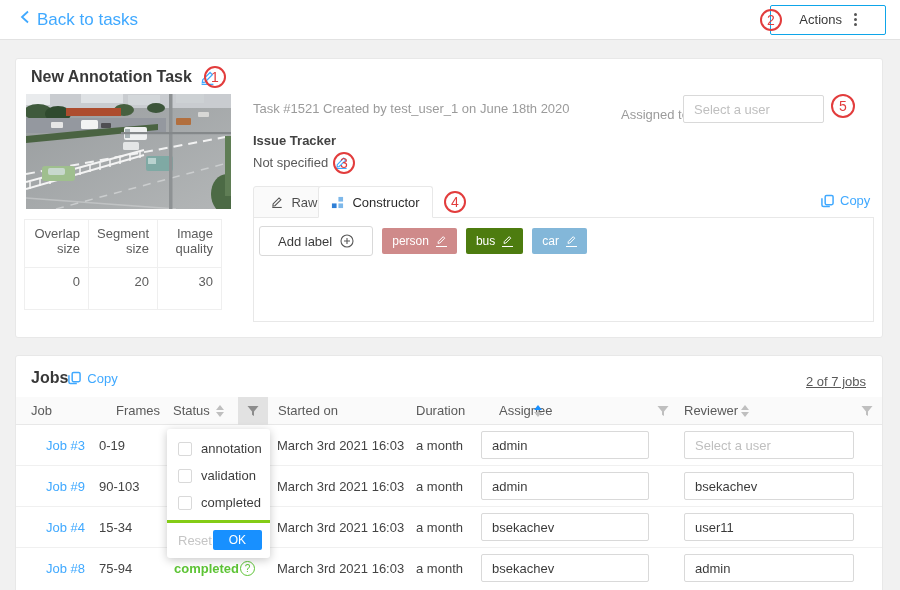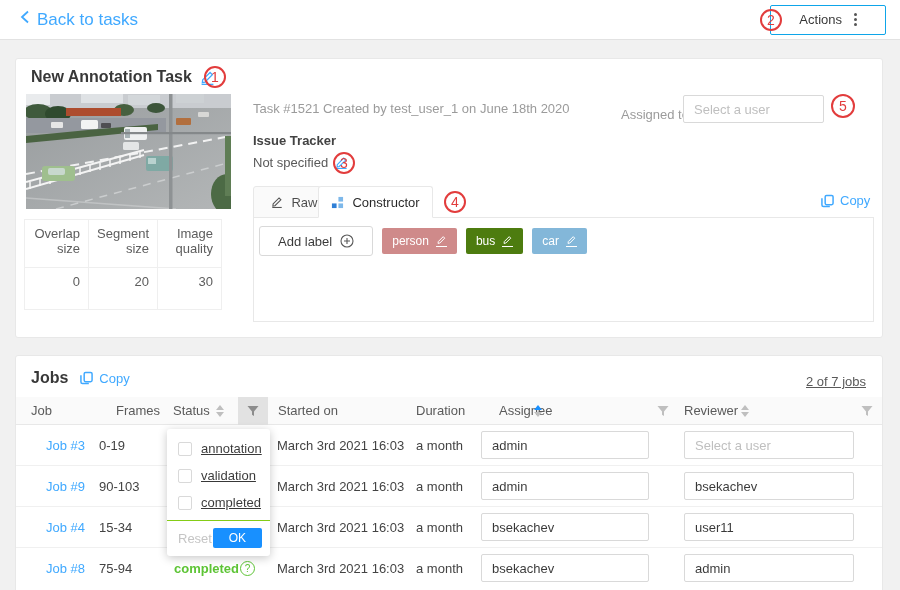--- a/index.html
+++ b/index.html
@@ -70,21 +70,21 @@
   .copy-constructor { position:absolute; left:805px; top:134px; }
   .tab-content { position:absolute; left:237px; top:158px; width:621px; height:105px;
     border:1px solid #e8e8e8; background:#fff; }
   .labels-row { position:absolute; left:5px; top:8px; display:flex; align-items:center; gap:9px; }
   .btn-add-label { height:30px; padding:0 18px; background:#fff; border:1px solid #d9d9d9;
     border-radius:3px; display:flex; align-items:center; gap:8px; cursor:pointer; font-size:13px; color:rgba(0,0,0,0.78); }
   .chip { height:26px; border-radius:2px; color:#fff; font-size:12px; display:flex;
     align-items:center; gap:7px; padding:0 10px; cursor:pointer; }
   .chip .pencil { border-bottom:1px solid #fff; padding-bottom:1px; }
   
-  .jobs-head { position:absolute; left:15px; top:13px; display:flex; align-items:center; gap:12px; }
+  .jobs-head { position:absolute; left:15px; top:13px; display:flex; align-items:center; }
   .jobs-title { font-size:16px; font-weight:bold; color:#383838; }
   .jobs-count { position:absolute; right:16px; top:18px; color:#595959; font-size:13px;text-decoration:underline; }
   .jtable-header { position:absolute; left:0px; top:41px; width:866px; height:28px;
     background:#fafafa; border-bottom:1px solid #e8e8e8; color:#5a5a5a; }
   .jtable-header span.colname { position:absolute; top:6px; font-size:13px; }
   .sorter { position:absolute; display:inline-flex; flex-direction:column; gap:2px; top:8px; }
   .sorter .up { width:0; height:0; border-left:4px solid transparent; border-right:4px solid transparent; border-bottom:5px solid #bfbfbf; }
   .sorter .down { width:0; height:0; border-left:4px solid transparent; border-right:4px solid transparent; border-top:5px solid #bfbfbf; }
   .sorter .active { border-bottom-color:#1890ff; }
   .funnel { position:absolute; top:8px; cursor:pointer; }
@@ -101,21 +101,21 @@
   .jrow .duration { position:absolute; left:400px; top:13px; color:#434343; }
   .jrow .assignee-input { position:absolute; left:465px; top:6px; width:168px; height:28px; }
   .jrow .reviewer-input { position:absolute; left:668px; top:6px; width:170px; height:28px; }
   
   .filter-dropdown { position:absolute; left:151px; top:73px; width:103px; background:#fff;
     border-radius:3px; box-shadow:0 2px 10px rgba(0,0,0,0.22); z-index:10; }
   .fd-item { display:flex; align-items:center; gap:9px; padding:6px 0 6px 11px; cursor:pointer; }
   .cb { appearance:none; -webkit-appearance:none; width:14px; height:14px; border:1px solid #d9d9d9;
     border-radius:2px; background:#fff; margin:0; cursor:pointer; }
   .fd-item span { font-size:13px; color:rgba(0,0,0,0.78); }
-  .fd-footer { border-top:1px solid #84cc16; margin-top:4px; padding:7px 8px 8px 11px;
+  .fd-footer { border-top:3px solid #84cc16; margin-top:4px; padding:7px 8px 8px 11px;
     display:flex; align-items:center; justify-content:space-between; }
   .fd-reset { color:#c5c5c5; font-size:13px; cursor:default; }
   .fd-ok { background:#1890ff; color:#fff; border:none; border-radius:2px; font-size:12px;
     padding:3px 16px; cursor:pointer; font-family:"Liberation Sans", sans-serif; }
 </style>
 </head>
 <body>
 
 <div class="topbar">
   <div class="back-link">
@@ -392,21 +392,21 @@
     <span class="frames">75-94</span>
     <span class="status status-completed">completed</span>
     <span class="help-circle">?</span>
     <span class="started">March 3rd 2021 16:03</span>
     <span class="duration">a month</span>
     <span class="assignee-input"><input class="ui-input" value="bsekachev" style=""></span>
     <span class="reviewer-input"><input class="ui-input" value="admin" style=""></span>
   </div>
 
   <div class="filter-dropdown">
-    <div style="padding-top:6px;text-decoration:underline;">
+    <div style="padding-top:6px;">
       <div class="fd-item">
         <input type="checkbox" class="cb" style="">
         <span>annotation</span>
       </div>
       <div class="fd-item">
         <input type="checkbox" class="cb" style="">
         <span>validation</span>
       </div>
       <div class="fd-item">
         <input type="checkbox" class="cb" style="">

